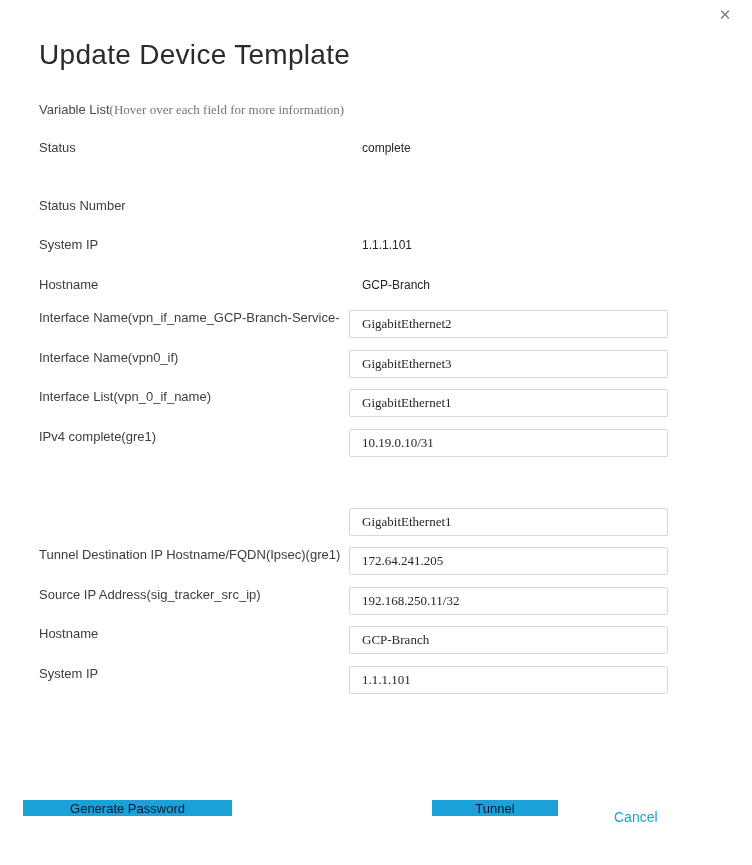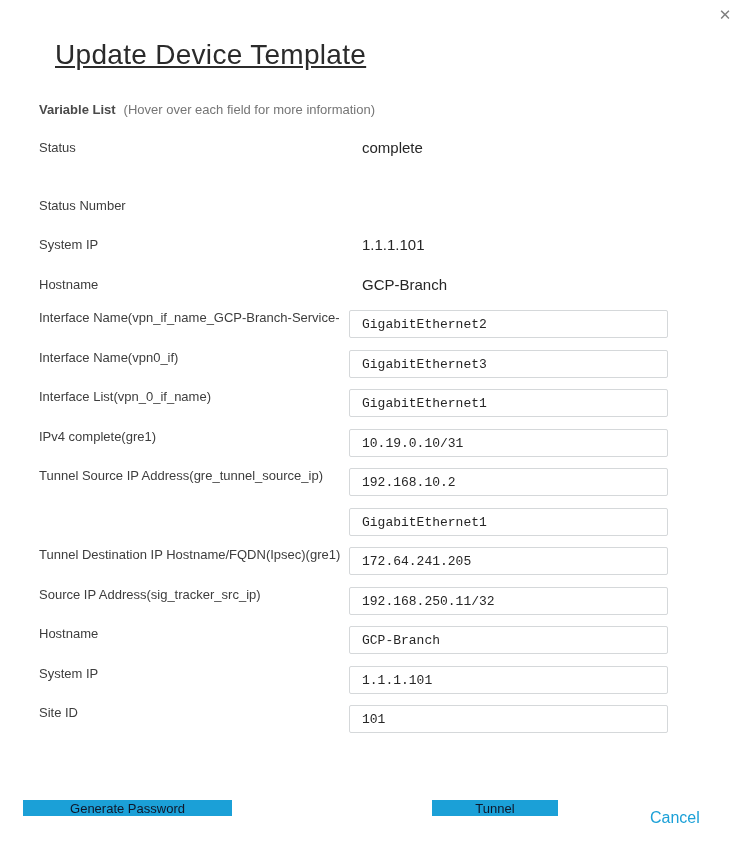--- a/index.html
+++ b/index.html
@@ -24,45 +24,45 @@
     text-align: center;
     line-height: 22px;
     font-size: 15px;
     color: #7f7f7f;
     cursor: pointer;
     font-weight: 300;
   }
   .modal-title {
     position: absolute;
     top: 20px;
-    left: 55px;
+    left: 39px;
     font-size: 28px;
     font-weight: 300;
     color: #2b2b2b;
     letter-spacing: 0.3px;
     white-space: nowrap;
-    text-decoration: underline;
   }
   .section-line {
     position: absolute;
     top: 102px;
     left: 39px;
     font-size: 13px;
     color: #6f6f6f;
     white-space: nowrap;
   }
   .section-heading {
-    font-weight: bold;
+    font-weight: normal;
     color: #4a4a4a;
     text-align: center;
   }
   .section-hint {
     font-weight: normal;
     color: #757575;
-    margin-left: 8px;
+    margin-left: 0;
+    font-family: Liberation Serif, serif;
   }
   .srow, .irow {
     position: absolute;
     left: 0;
     width: 752px;
     height: 28px;
   }
   .flabel {
     position: absolute;
     left: 39px;
@@ -71,39 +71,39 @@
     font-size: 13px;
     color: #3d3d3d;
     white-space: nowrap;
     overflow: hidden;
     line-height: 16px;
   }
   .fvalue {
     position: absolute;
     left: 362px;
     top: 0;
-    font-size: 15px;
+    font-size: 12px;
     color: #262626;
     white-space: nowrap;
     line-height: 16px;
   }
   .irow .flabel {
     top: 0;
   }
   .finput {
     position: absolute;
     left: 349px;
     top: 0;
     width: 319px;
     height: 28px;
     box-sizing: border-box;
     border: 1px solid #d5d8da;
     border-radius: 2px;
     padding: 0 0 0 12px;
-    font-family: Liberation Mono, monospace;
+    font-family: Liberation Serif, serif;
     font-size: 13px;
     color: #262626;
     background: #ffffff;
     outline: none;
   }
   .btn {
     position: absolute;
     top: 800px;
     height: 16px;
     border: none;
@@ -112,26 +112,25 @@
     color: #0f172a;
     font-family: "Liberation Sans", "DejaVu Sans", sans-serif;
     font-size: 13px;
     cursor: pointer;
     padding: 0;
   }
   .cancel-link {
     position: absolute;
     top: 809px;
     left: 614px;
-    font-size: 16px;
+    font-size: 14px;
     color: var(--primary, #1BA0D7);
     cursor: pointer;
     text-decoration: none;
     white-space: nowrap;
-    margin-left: 36px;
   }
 </style>
 </head>
 <body>
 
 <div class="modal">
 
   <div class="close-btn">✕</div>
 
   <h1 class="modal-title">Update Device Template</h1>
@@ -166,45 +165,37 @@
     <input class="finput" type="text" value="GigabitEthernet3" style="">
   </div>
   <div class="irow" style="top:389px">
     <div class="flabel">Interface List(vpn_0_if_name)</div>
     <input class="finput" type="text" value="GigabitEthernet1" style="">
   </div>
   <div class="irow" style="top:429px">
     <div class="flabel">IPv4 complete(gre1)</div>
     <input class="finput" type="text" value="10.19.0.10/31" style="">
   </div>
-  <div class="irow" style="top:468px">
-    <div class="flabel">Tunnel Source IP Address(gre_tunnel_source_ip)</div>
-    <input class="finput" type="text" value="192.168.10.2" style="">
-  </div>
   <div class="irow" style="top:508px">
     <input class="finput" type="text" value="GigabitEthernet1" style="">
   </div>
   <div class="irow" style="top:547px">
     <div class="flabel">Tunnel Destination IP Hostname/FQDN(Ipsec)(gre1)</div>
     <input class="finput" type="text" value="172.64.241.205" style="">
   </div>
   <div class="irow" style="top:587px">
     <div class="flabel">Source IP Address(sig_tracker_src_ip)</div>
     <input class="finput" type="text" value="192.168.250.11/32" style="">
   </div>
   <div class="irow" style="top:626px">
     <div class="flabel">Hostname</div>
     <input class="finput" type="text" value="GCP-Branch" style="">
   </div>
   <div class="irow" style="top:666px">
     <div class="flabel">System IP</div>
     <input class="finput" type="text" value="1.1.1.101" style="">
   </div>
-  <div class="irow" style="top:705px">
-    <div class="flabel">Site ID</div>
-    <input class="finput" type="text" value="101" style="">
-  </div>
 
   <button class="btn" style="left:23px; width:209px;">Generate Password</button>
   <button class="btn" style="left:432px; width:126px;">Tunnel</button>
   <a class="cancel-link">Cancel</a>
 
 </div>
 
 </body></html>

